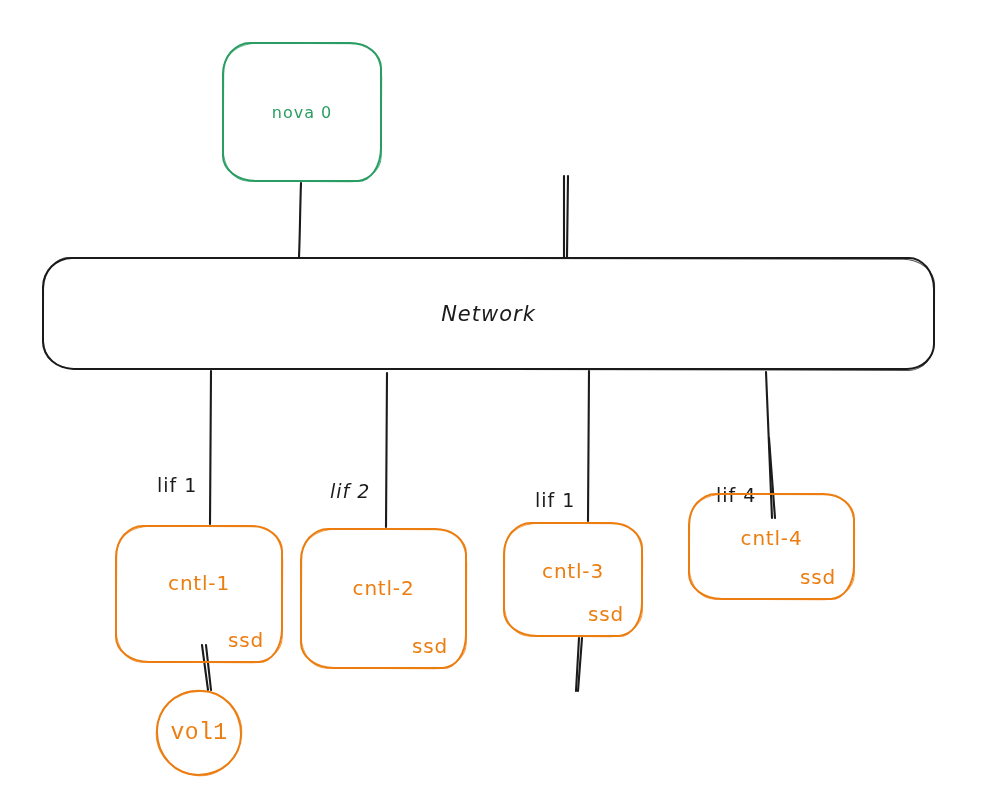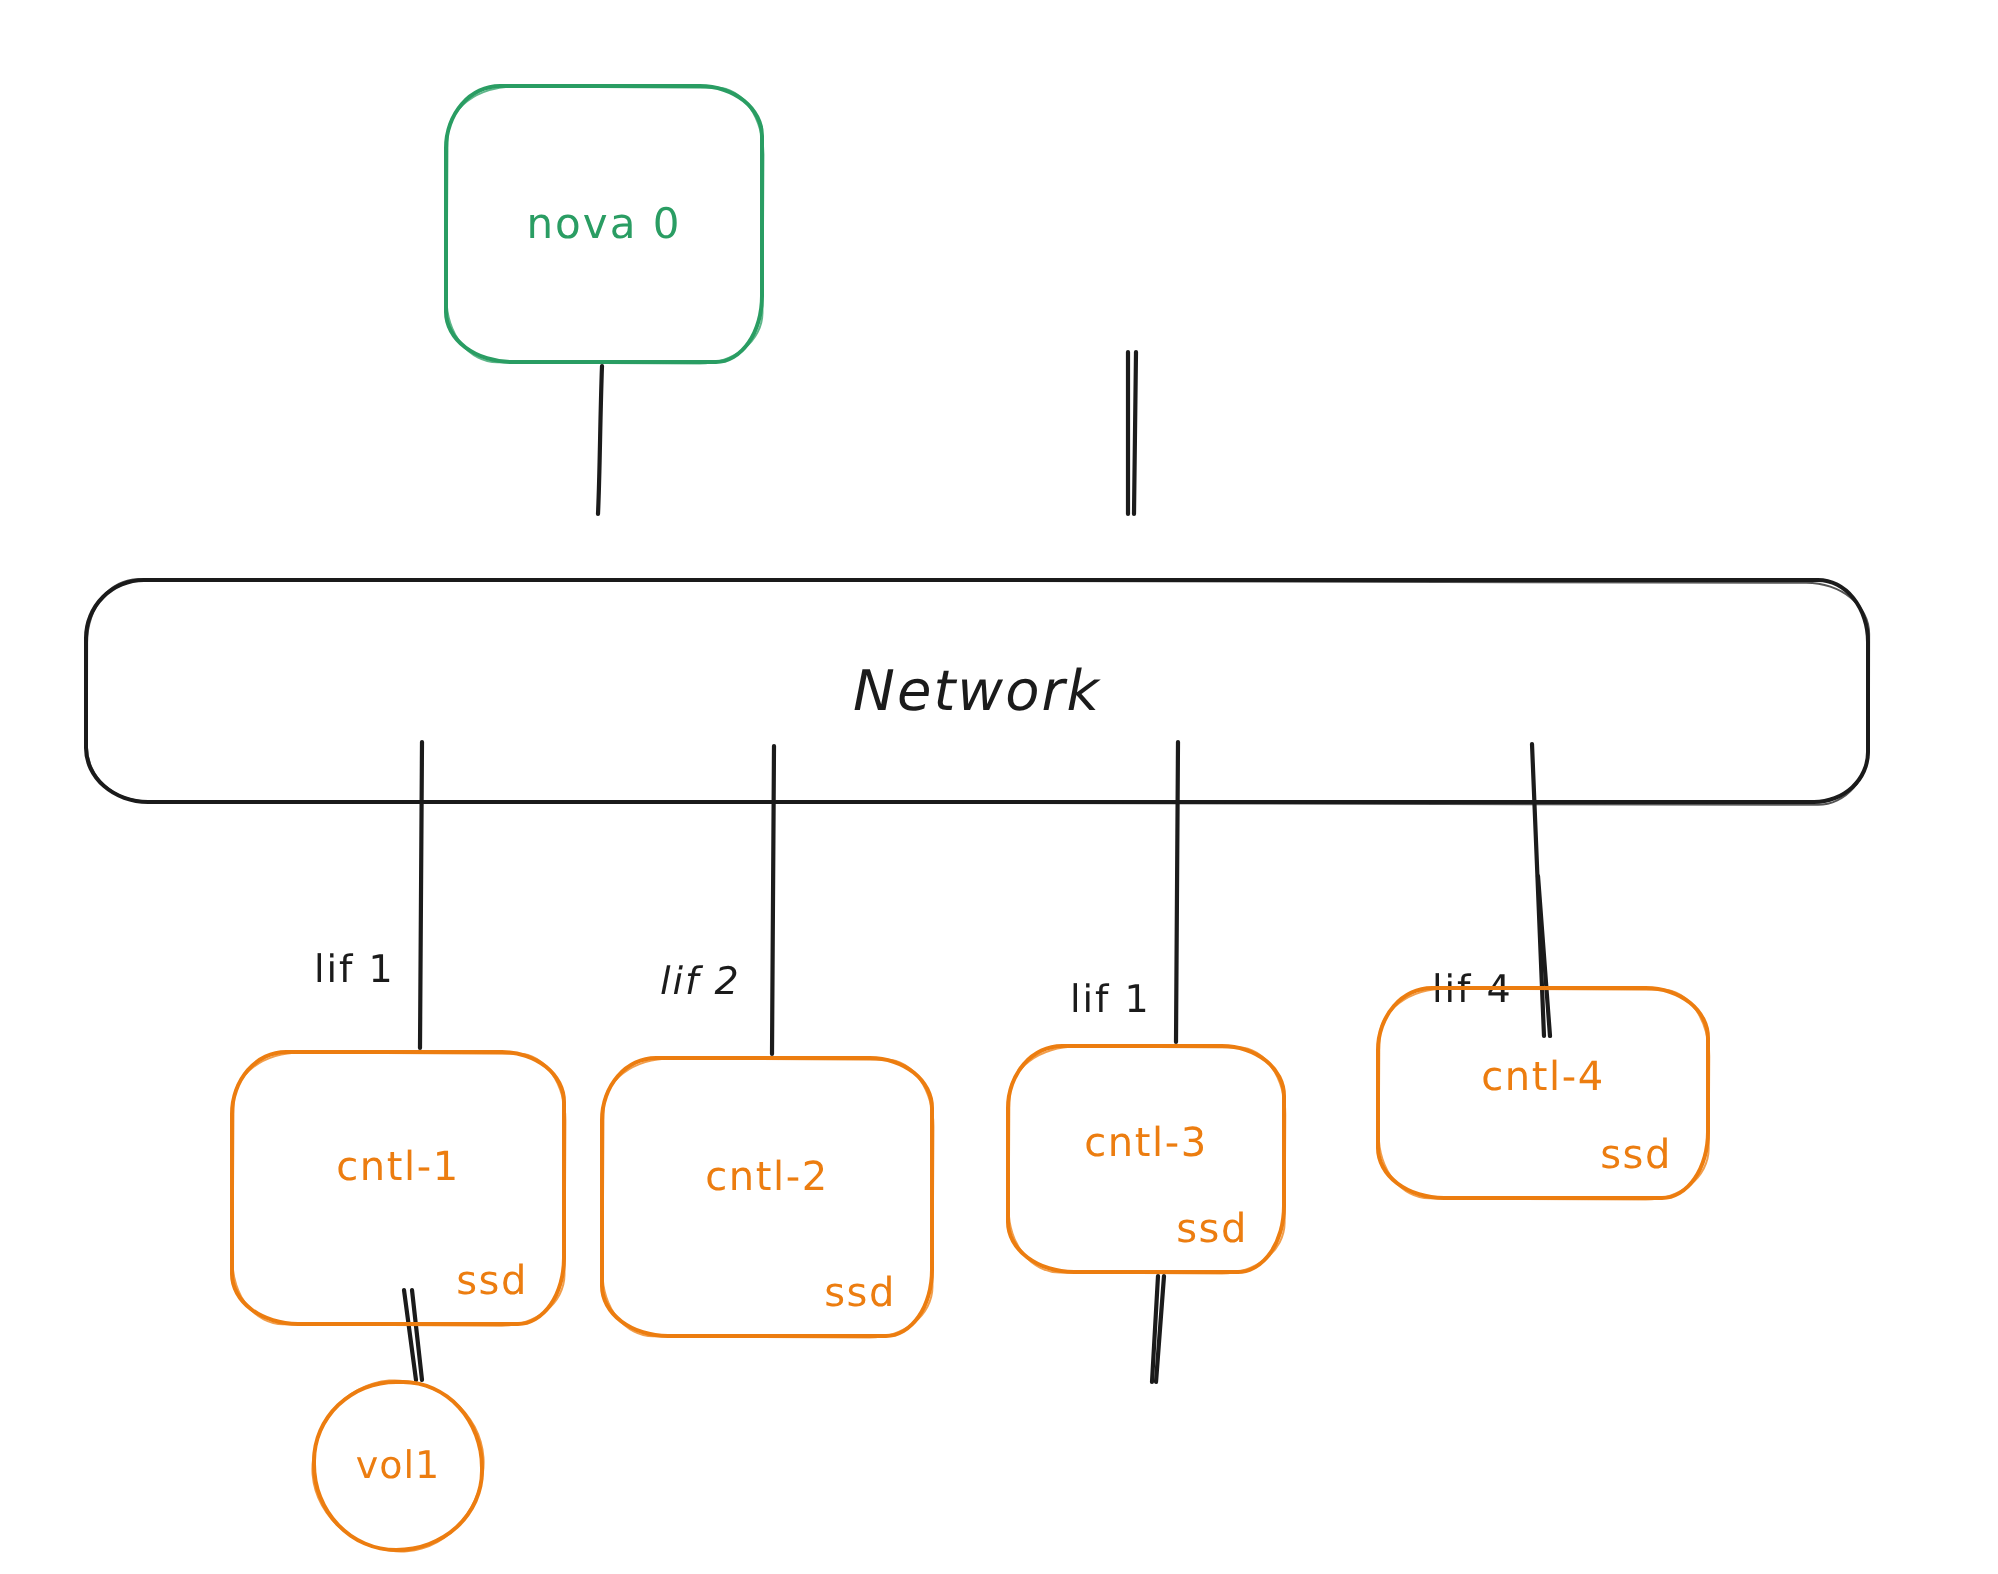--- a/index.html
+++ b/index.html
@@ -42,30 +42,29 @@
     position: absolute;
     inset: -1.5px;
     border: 1.5px solid currentColor;
     border-radius: 34px 24px 32px 26px / 26px 34px 26px 32px;
     transform: rotate(0.35deg);
     opacity: 0.75;
     pointer-events: none;
   }
   .nova {
     color: var(--green, #2a9d63);
-    font-size: 21px;
+    font-size: 16px;
     letter-spacing: 1px;
   }
   .network {
     color: var(--ink, #1b1b1b);
     border-radius: 30px 26px 28px 32px / 30px 32px 26px 28px;
-    font-size: 28px;
+    font-size: 21px;
     font-style: italic;
     letter-spacing: 1px;
-    margin-top: 32px;
   }
   .network::before {
     border-radius: 26px 32px 26px 30px / 32px 26px 30px 28px;
     transform: rotate(0.12deg);
   }
   .cntl {
     color: var(--orange, #ec7d10);
     font-size: 20px;
     letter-spacing: 0.8px;
   }
@@ -80,22 +79,23 @@
   .cntl .ssd-label {
     position: absolute;
     right: 17px;
     bottom: 9px;
     font-size: 20px;
   }
   .vol {
     color: var(--orange, #ec7d10);
     border: 2.4px solid currentColor;
     border-radius: 50% 48% 52% 50% / 48% 52% 48% 52%;
-    font-size: 19px;
+    font-size: 23px;
     letter-spacing: 0.5px;
+    font-family: Liberation Mono, monospace;
   }
   .vol::before {
     content: "";
     position: absolute;
     inset: -2px;
     border: 1.6px solid currentColor;
     border-radius: 48% 52% 48% 54% / 52% 48% 54% 48%;
     transform: rotate(8deg);
     opacity: 0.8;
     pointer-events: none;

